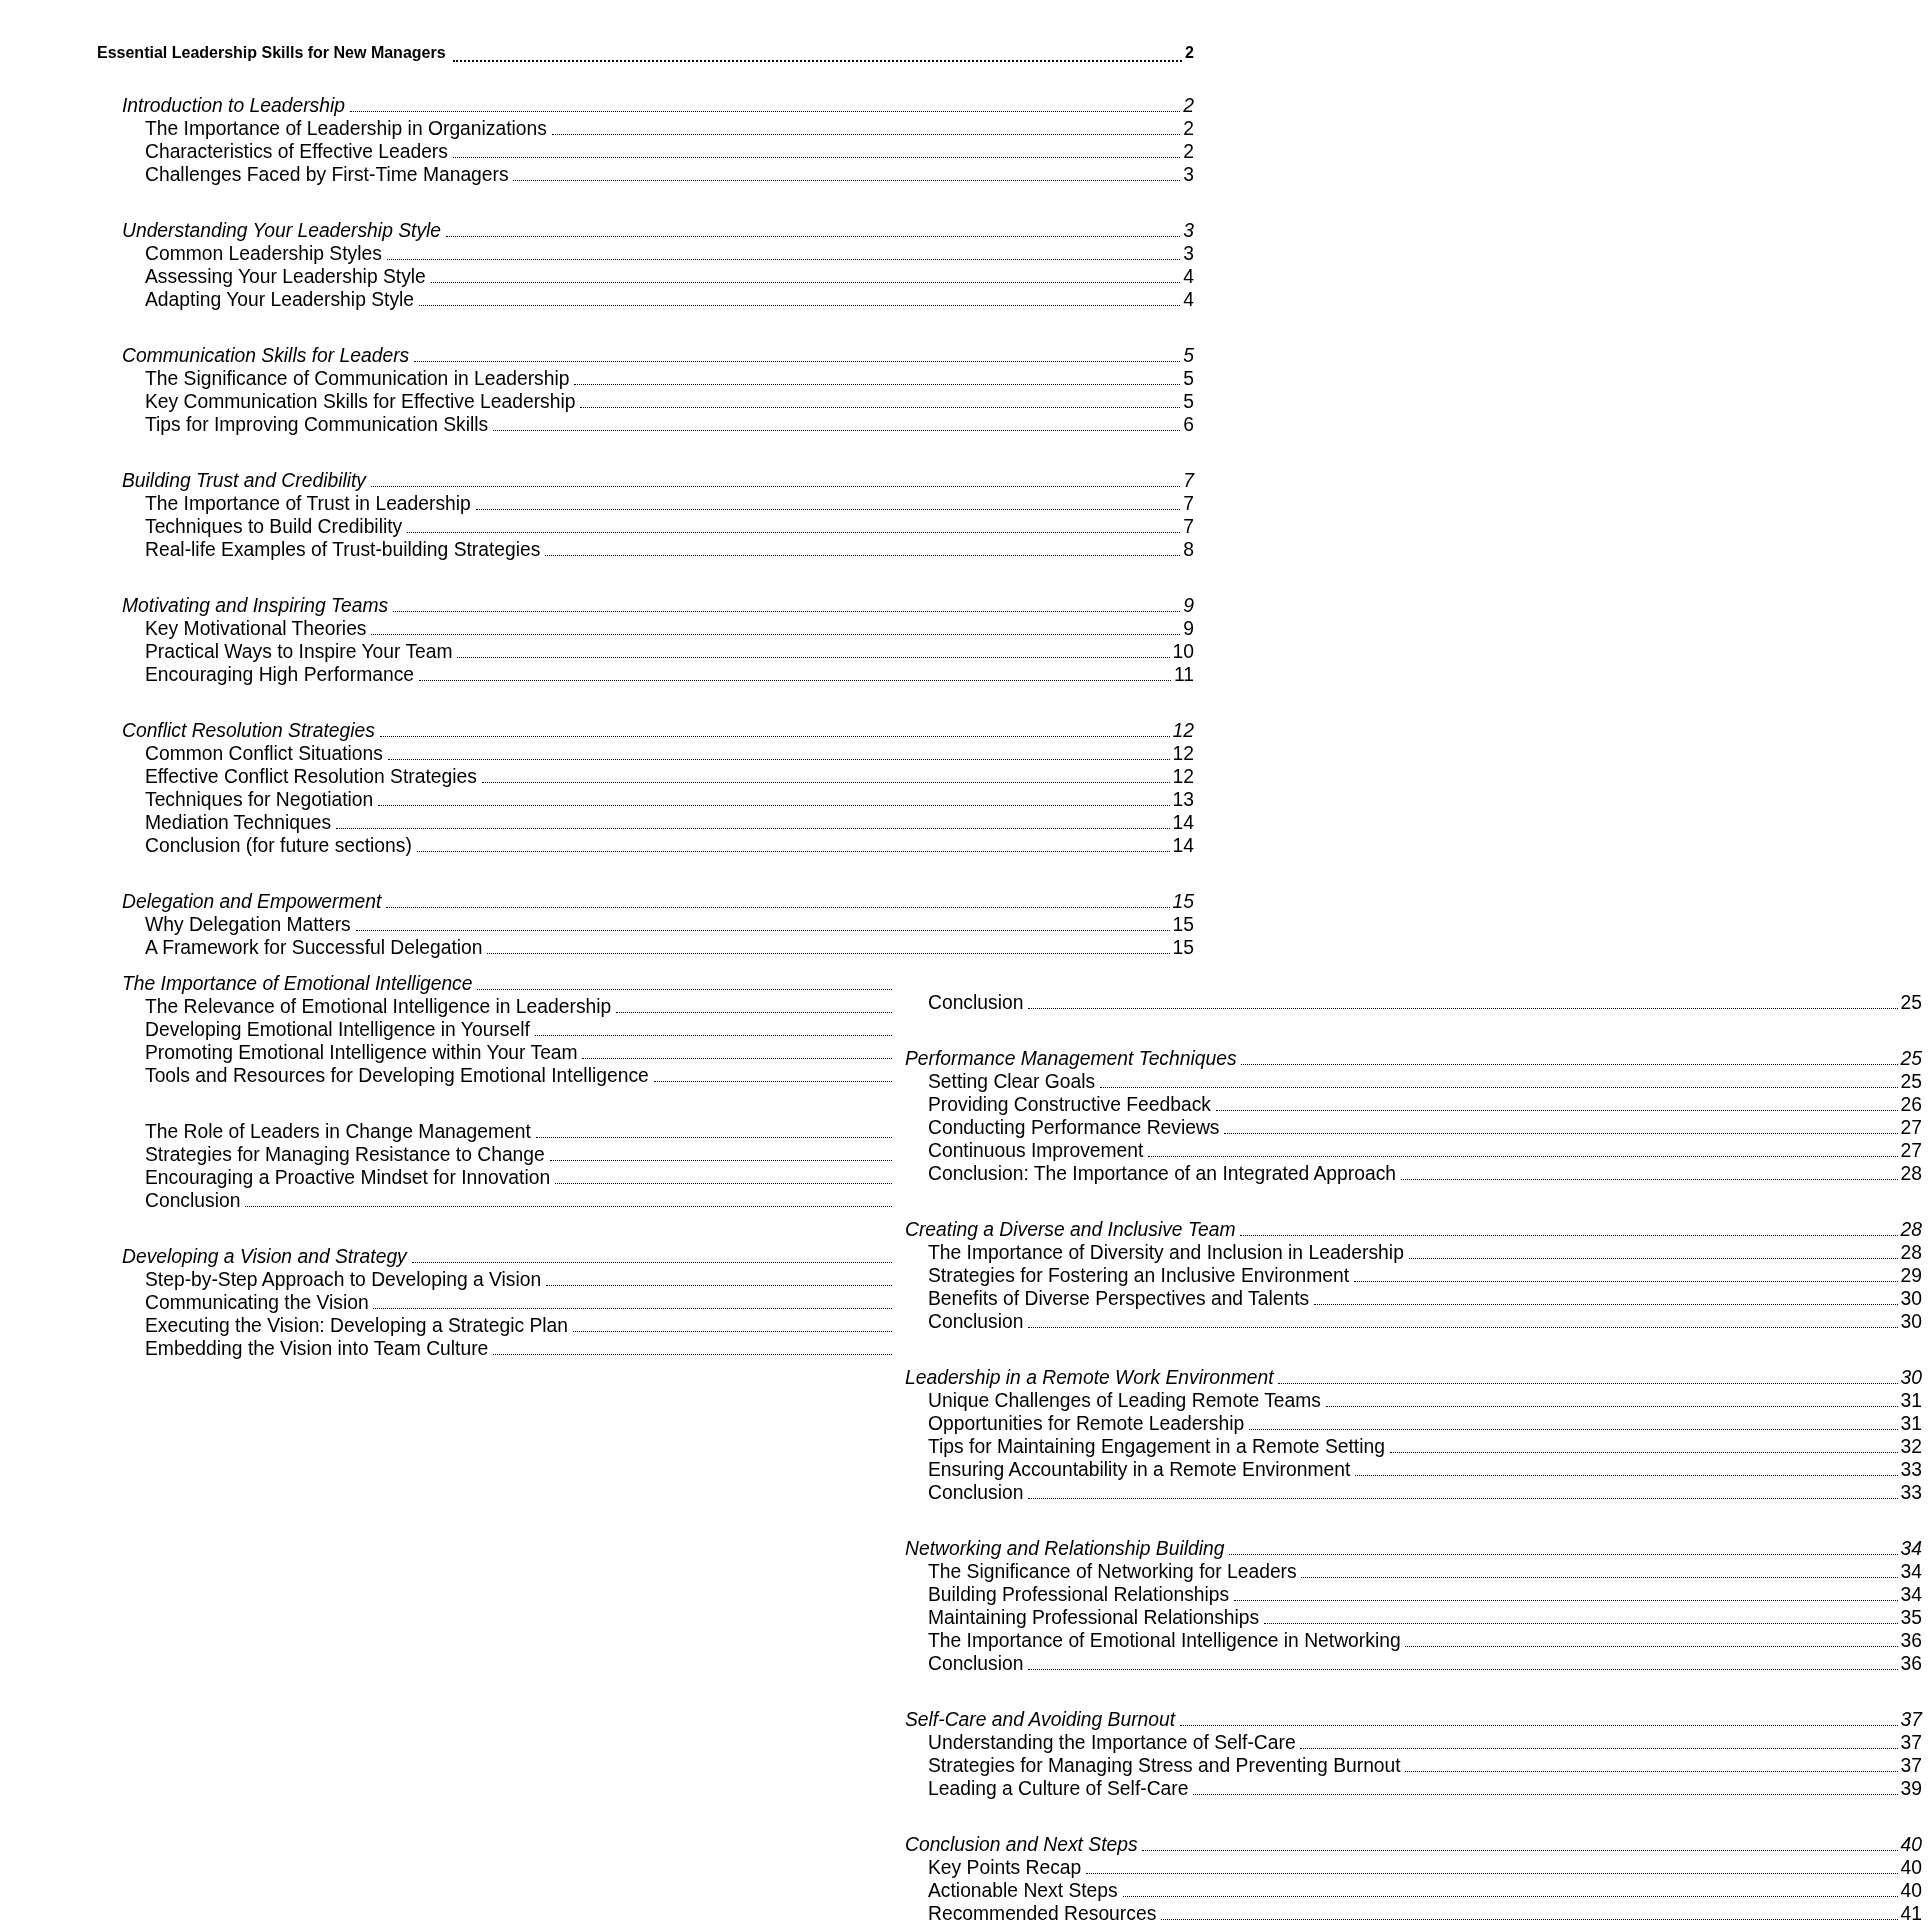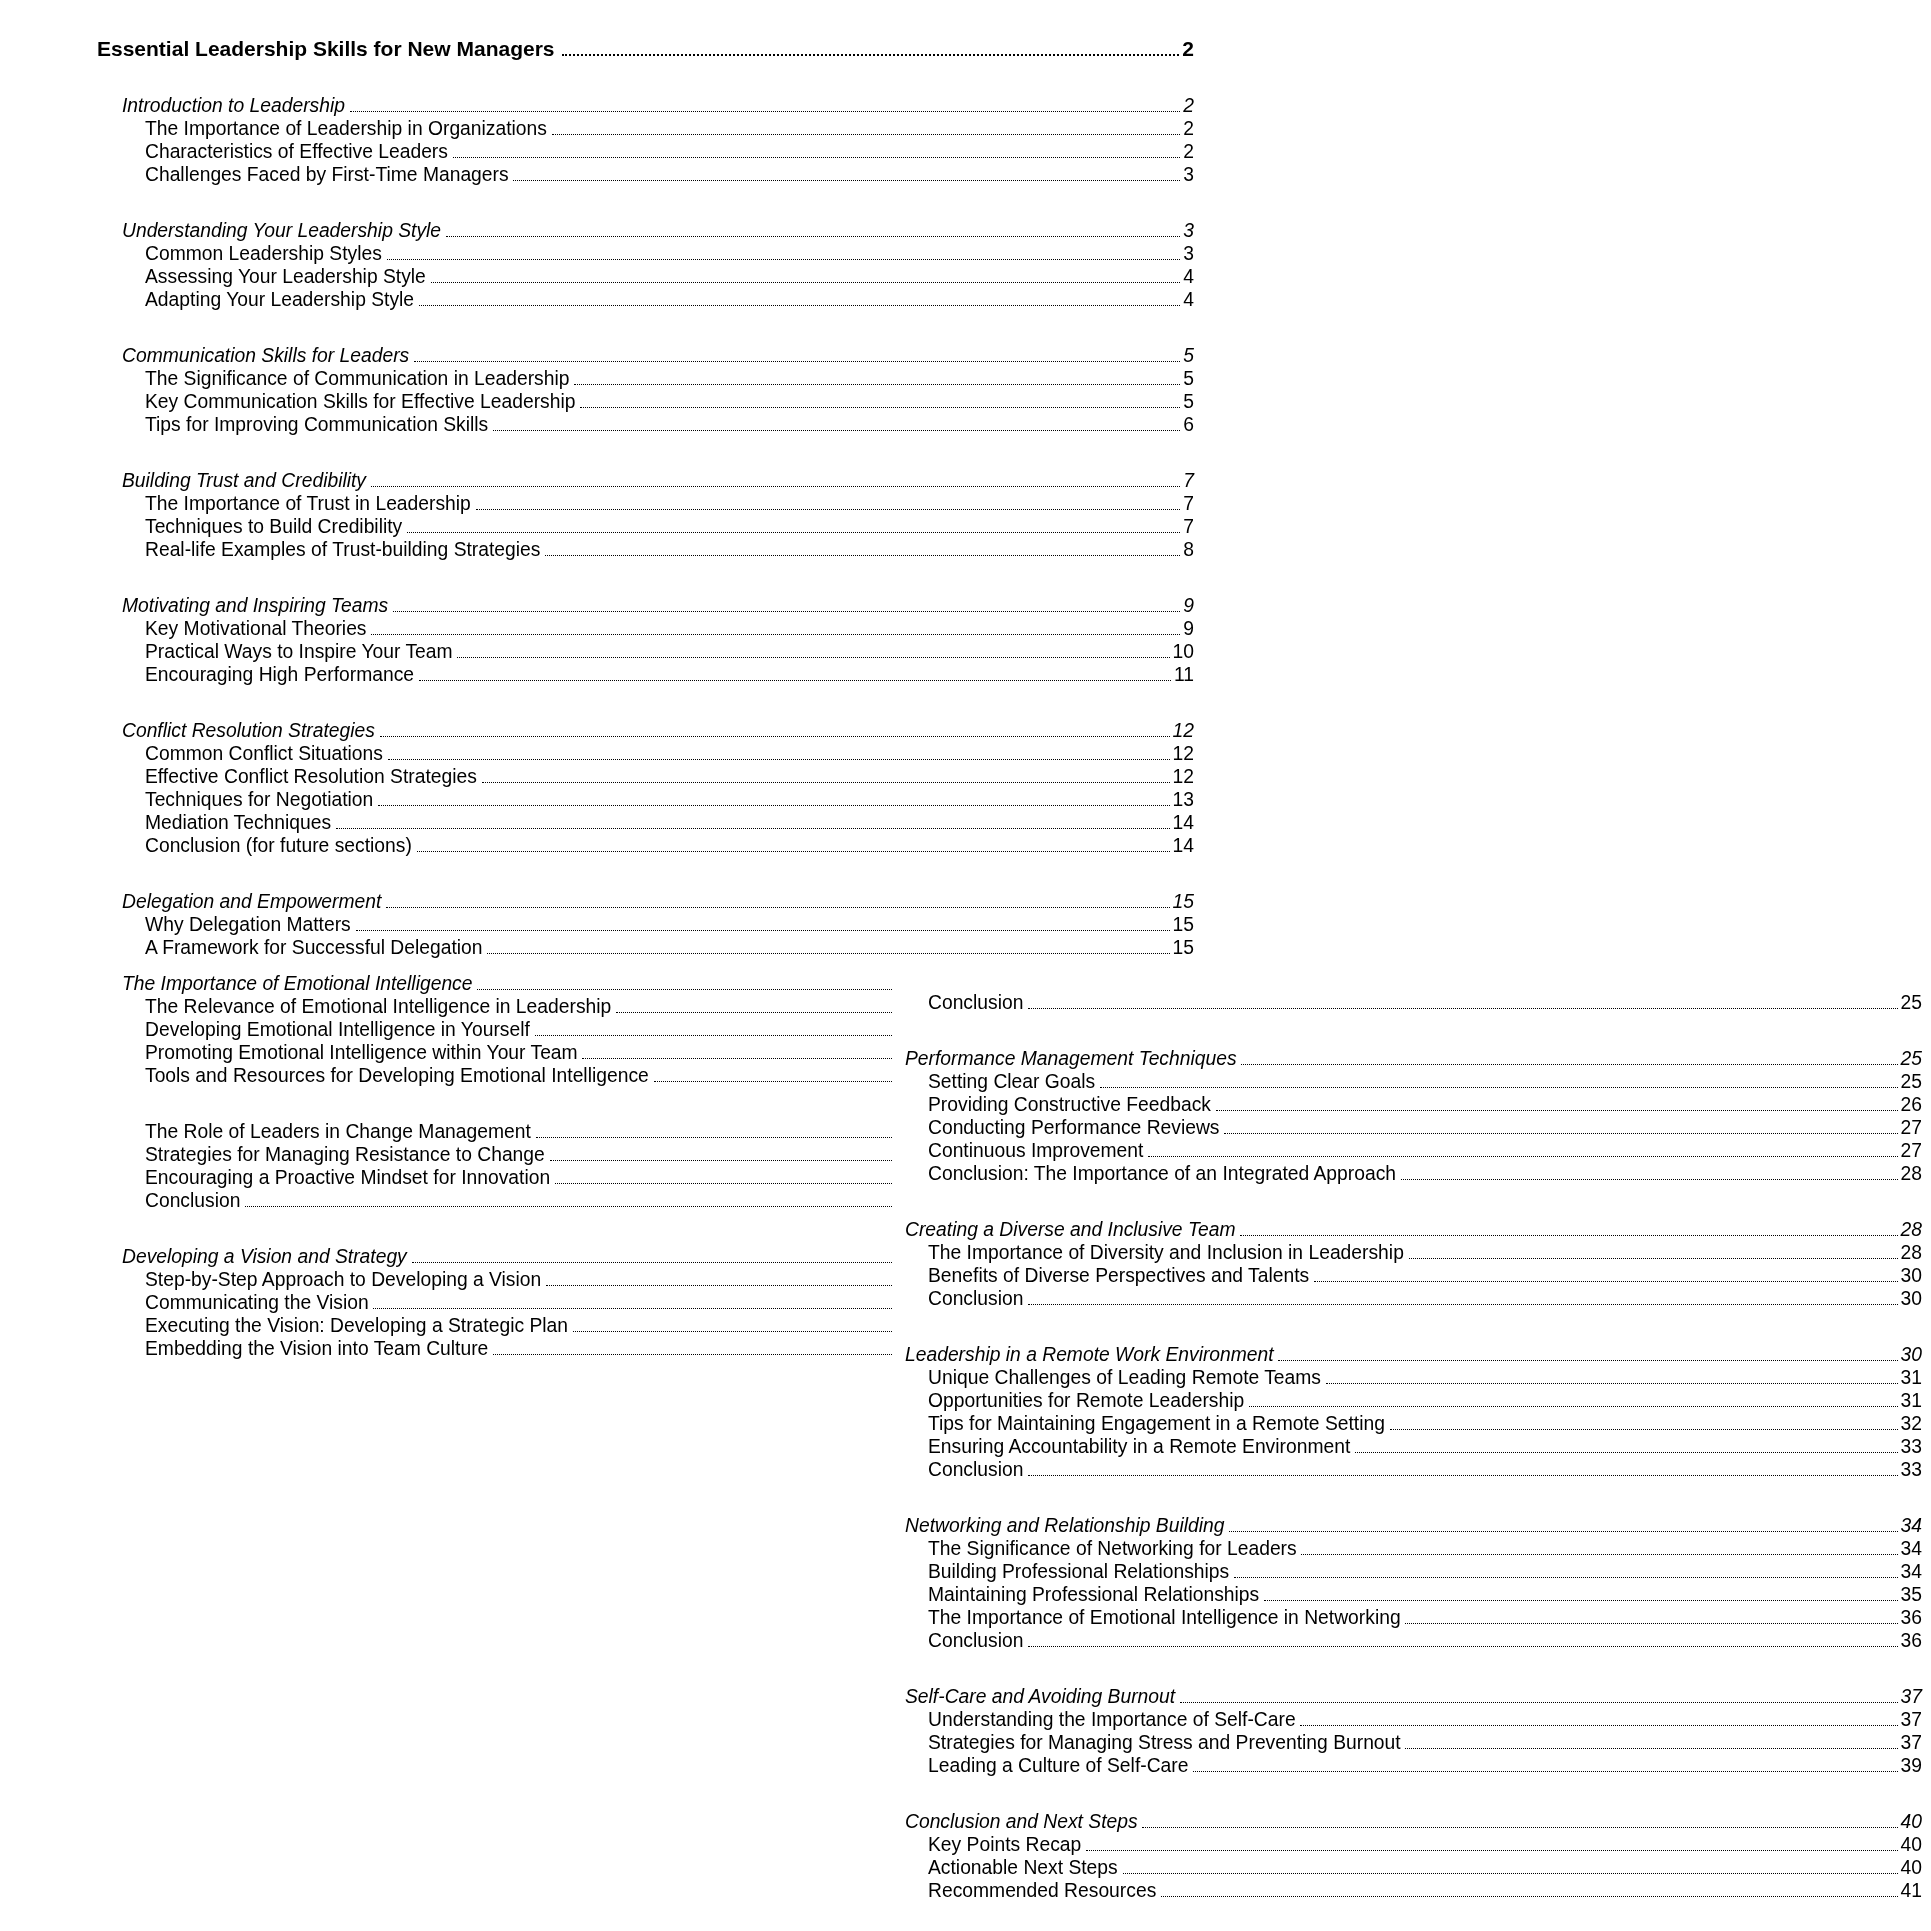--- a/index.html
+++ b/index.html
@@ -23,22 +23,23 @@
 
   .toc-row {
     display: flex;
     align-items: baseline;
     height: 23px;
     font-size: 19.3px;
     white-space: nowrap;
   }
   .toc-row.level0 {
     font-weight: bold;
-    font-size: 21px;
+    font-size: 16px;
     height: 25px;
+    align-items: flex-end;
   }
   .toc-row.level1 { font-style: italic; margin-left: 25px; }
   .toc-row.level2 { margin-left: 48px; }
 
   .toc-group { margin-top: 33px; }
   #toc-left .toc-group:first-child { margin-top: 0; }
   #toc-right .lead-items { margin-top: 19.3px; }
 
   .toc-label { flex: 0 0 auto; }
   .toc-leader {
@@ -337,20 +338,25 @@
             <span class="toc-label">Creating a Diverse and Inclusive Team</span>
             <span class="toc-leader"></span>
             <span class="toc-page">28</span>
           </div>
           <div class="toc-row level2">
             <span class="toc-label">The Importance of Diversity and Inclusion in Leadership</span>
             <span class="toc-leader"></span>
             <span class="toc-page">28</span>
           </div>
           <div class="toc-row level2">
+            <span class="toc-label">Strategies for Fostering an Inclusive Environment</span>
+            <span class="toc-leader"></span>
+            <span class="toc-page">29</span>
+          </div>
+          <div class="toc-row level2">
             <span class="toc-label">Benefits of Diverse Perspectives and Talents</span>
             <span class="toc-leader"></span>
             <span class="toc-page">30</span>
           </div>
           <div class="toc-row level2">
             <span class="toc-label">Conclusion</span>
             <span class="toc-leader"></span>
             <span class="toc-page">30</span>
           </div>
         </div>

